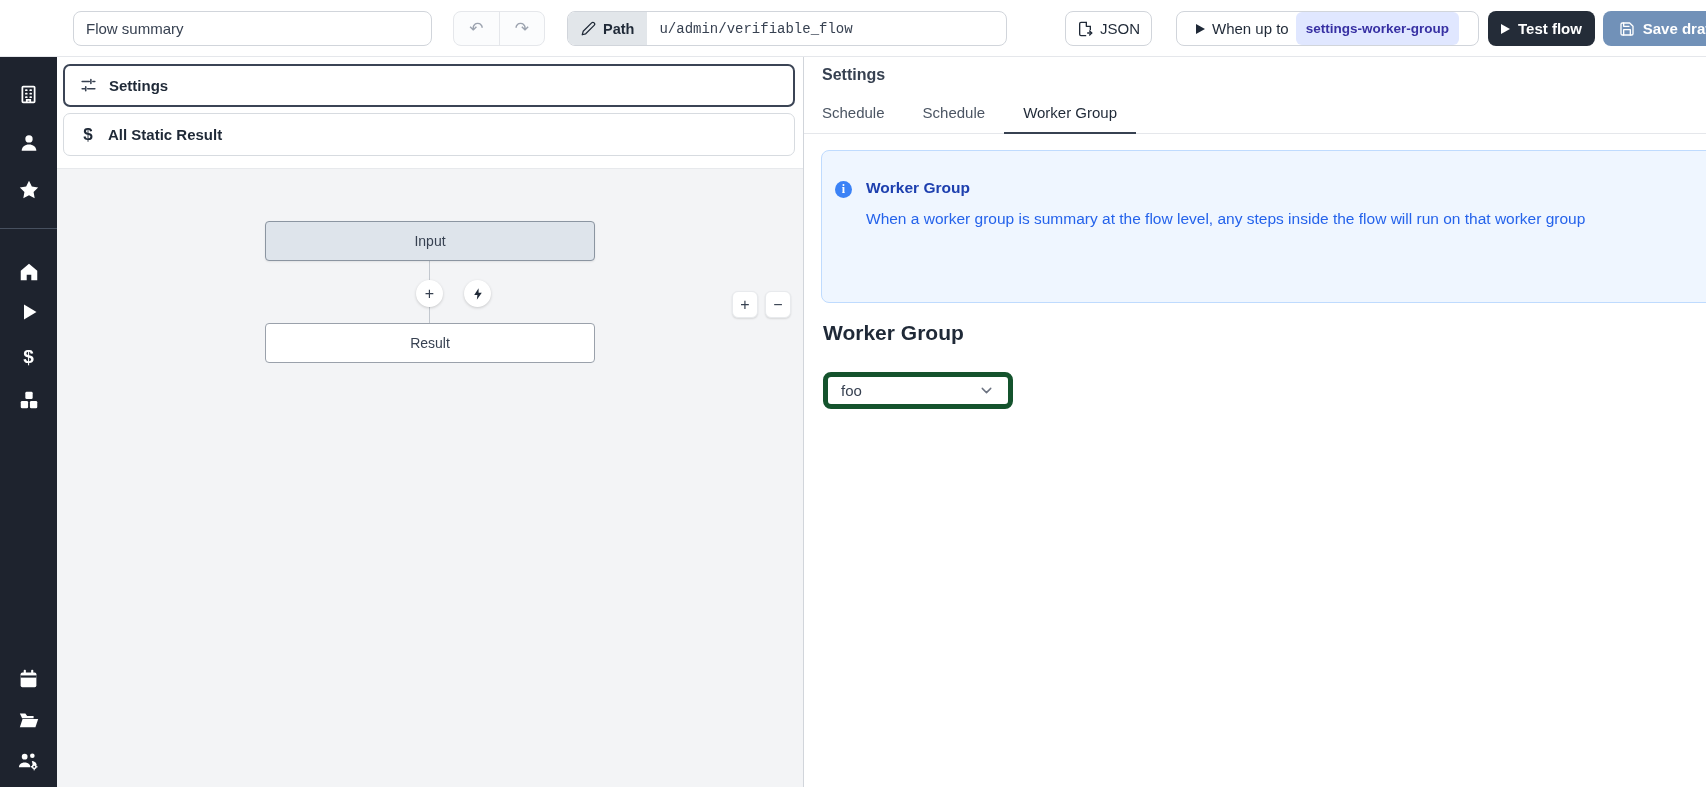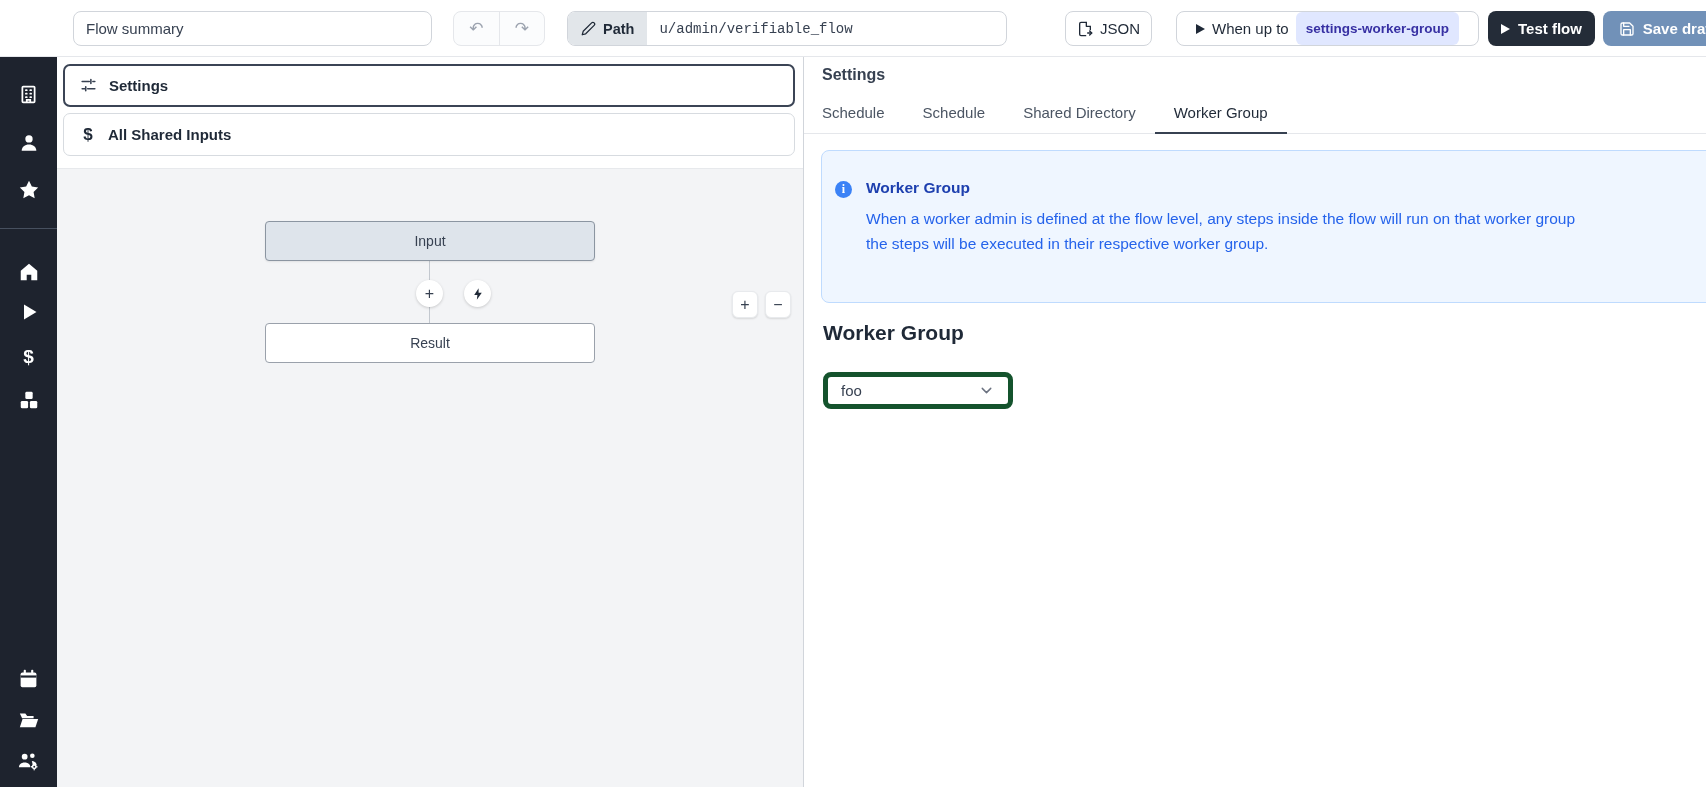--- a/index.html
+++ b/index.html
@@ -207,21 +207,21 @@
       <span>
         <svg width="19" height="19" viewBox="0 0 24 24" fill="none" stroke="#374151" stroke-width="2" stroke-linecap="round">
             <path d="M4 7h9M17.5 7H20M15 4.5v5"></path>
             <path d="M4 16h3M11 16h9M8.5 13.5v5"></path>
           </svg>
       </span>
       <span class="txt">Settings</span>
     </div>
     <div class="asi-box">
       <span class="dollar-dark">$</span>
-      <span class="txt">All Shared Inputs</span>
+      <span class="txt">All Static Result</span>
     </div>
 
     <div class="graph">
       <div class="edge" style="top:92px; height:19px;"></div>
       <div class="edge" style="top:138px; height:16px;"></div>
       <div class="node node-input">
         <span>Input</span>
       </div>
       <div class="node node-result">
         <span>Result</span>
@@ -241,30 +241,28 @@
         <span>−</span>
       </div>
     </div>
   </div>
 
   <div class="right-panel">
     <div class="rp-title">Settings</div>
     <div class="tabs">
       <div class="tab">Schedule</div>
       <div class="tab">Schedule</div>
-      <div class="tab">Shared Directory</div>
       <div class="tab active">Worker Group</div>
     </div>
 
     <div class="info-box">
       <div class="info-icon">i</div>
       <div class="info-title">Worker Group</div>
       <div class="info-body">
-        <div>When a worker admin is defined at the flow level, any steps inside the flow will run on that worker group</div>
-        <div>the steps will be executed in their respective worker group.</div>
+        <div>When a worker group is summary at the flow level, any steps inside the flow will run on that worker group</div>
       </div>
     </div>
 
     <div class="wg-title">Worker Group</div>
 
     <div class="wg-select">
       <span>foo</span>
       <svg width="17" height="17" viewBox="0 0 24 24" fill="none" stroke="#6b7280" stroke-width="2" stroke-linecap="round" stroke-linejoin="round">
           <polyline points="6,9 12,15 18,9"></polyline>
         </svg>

